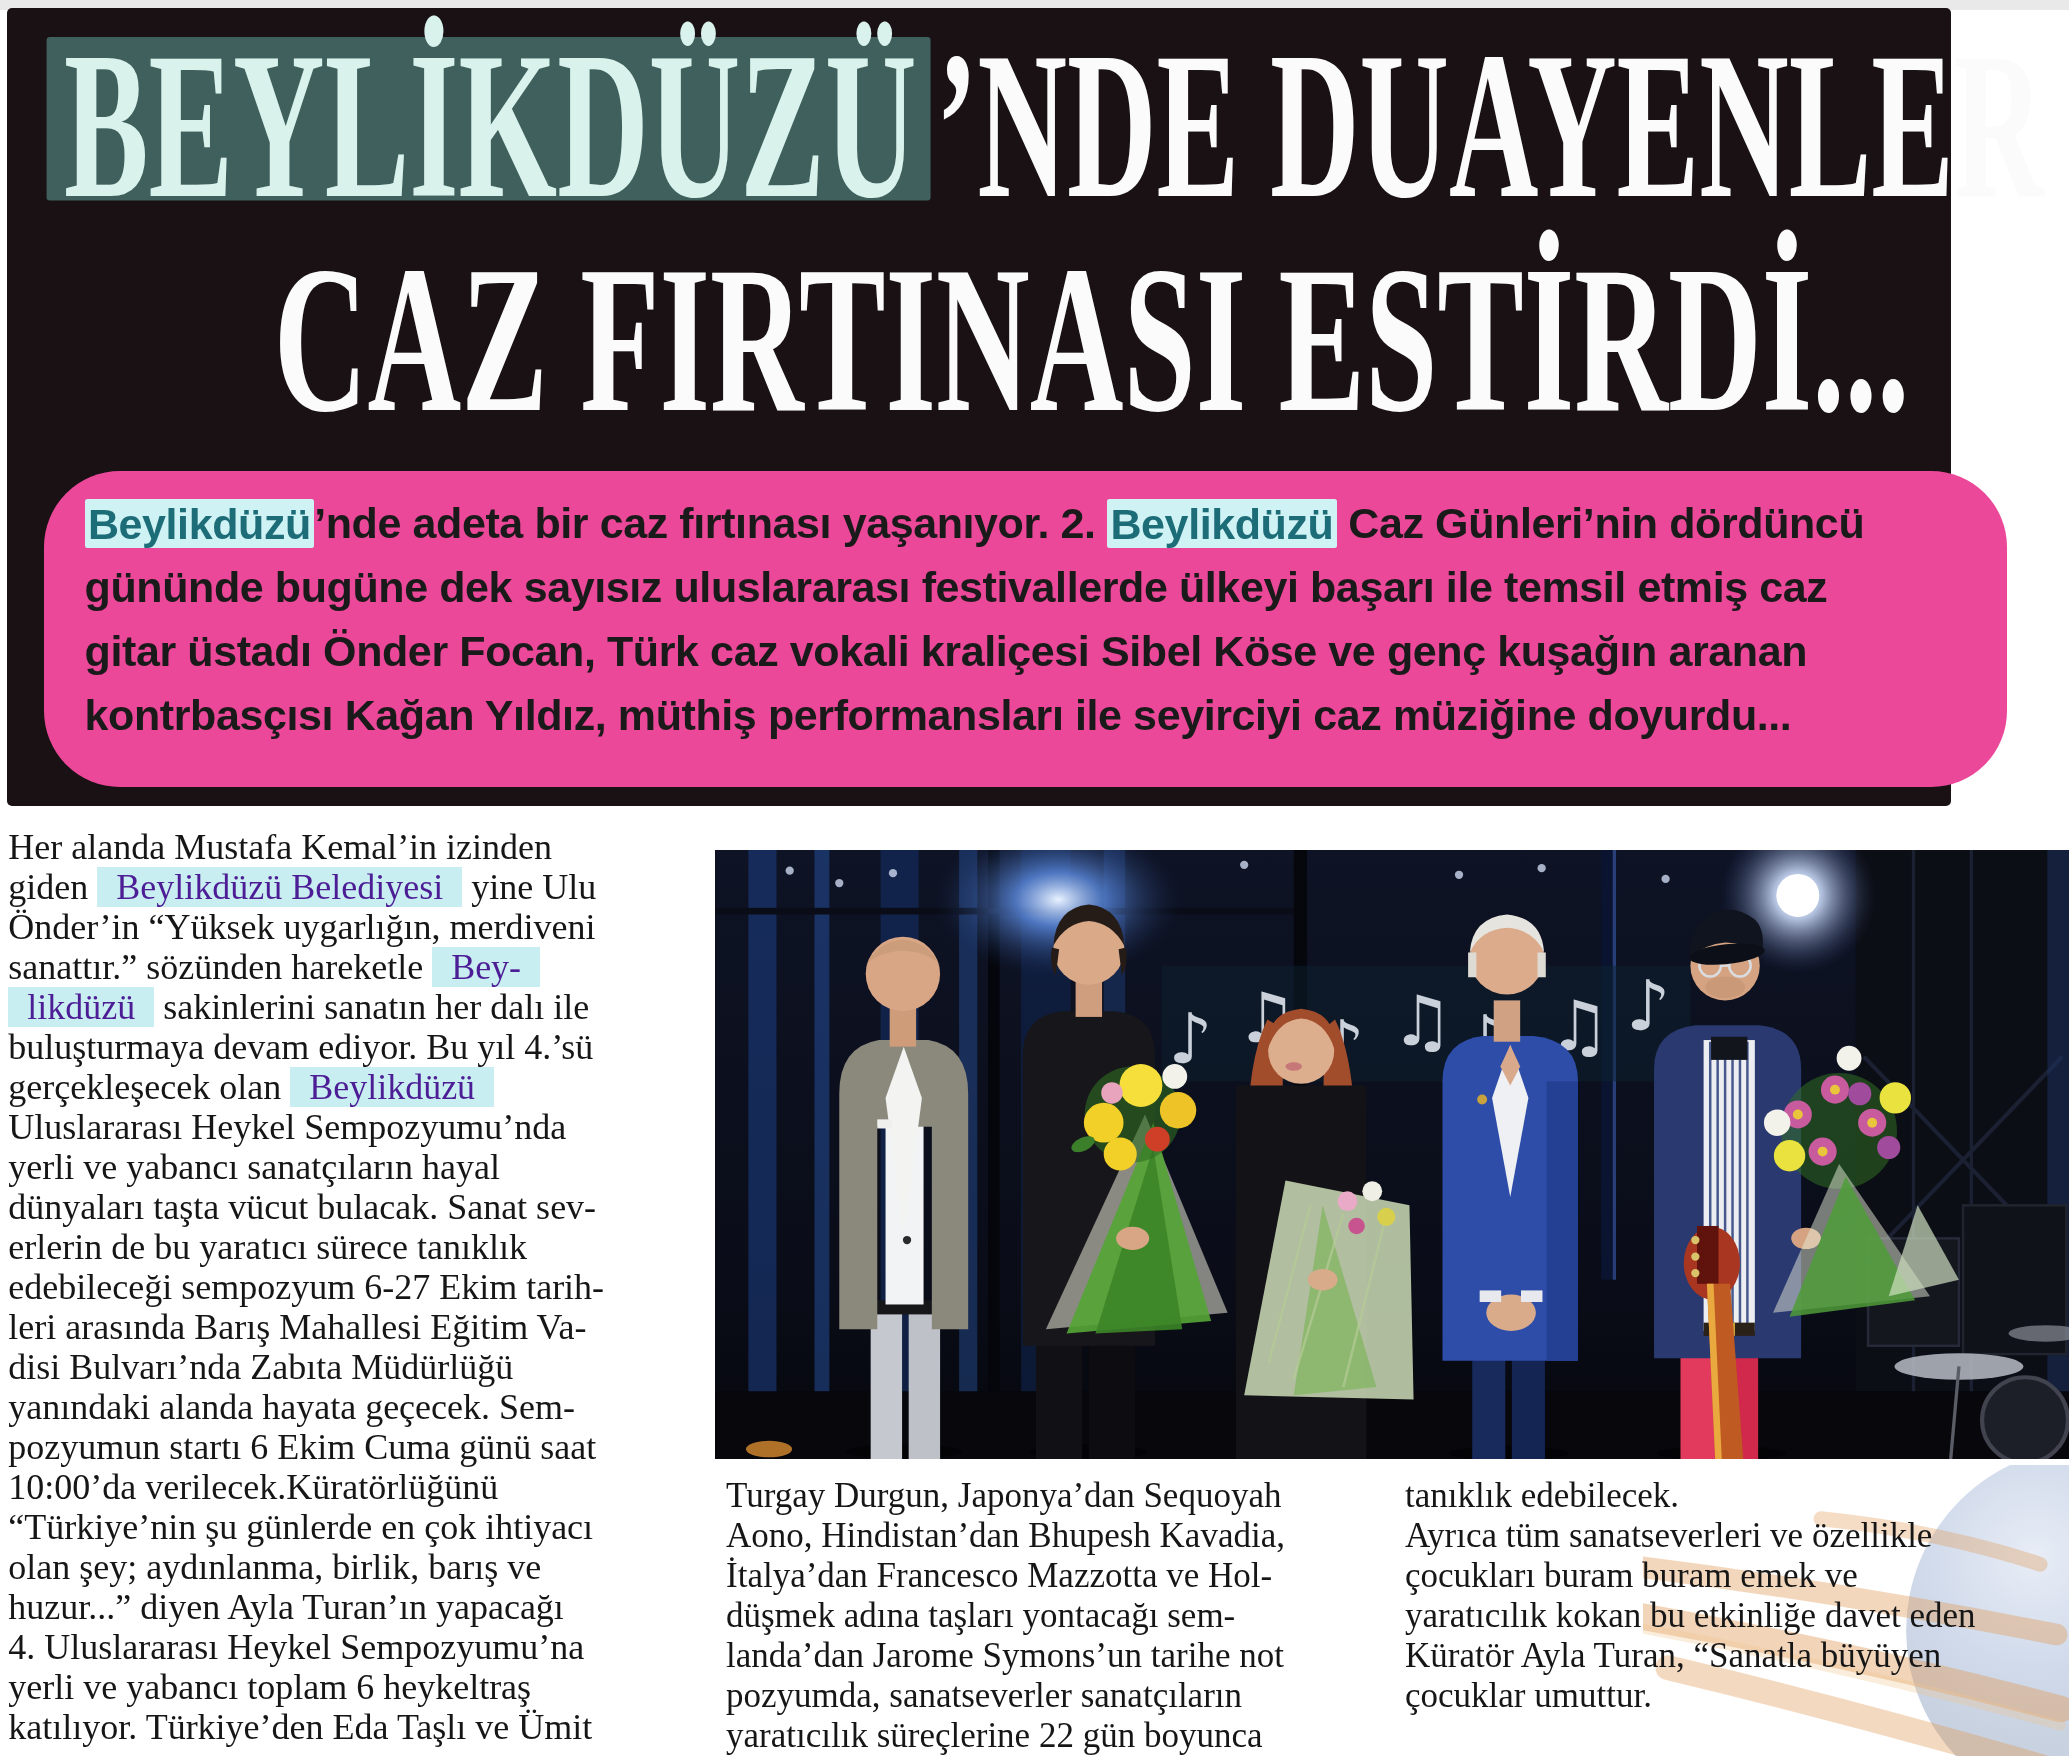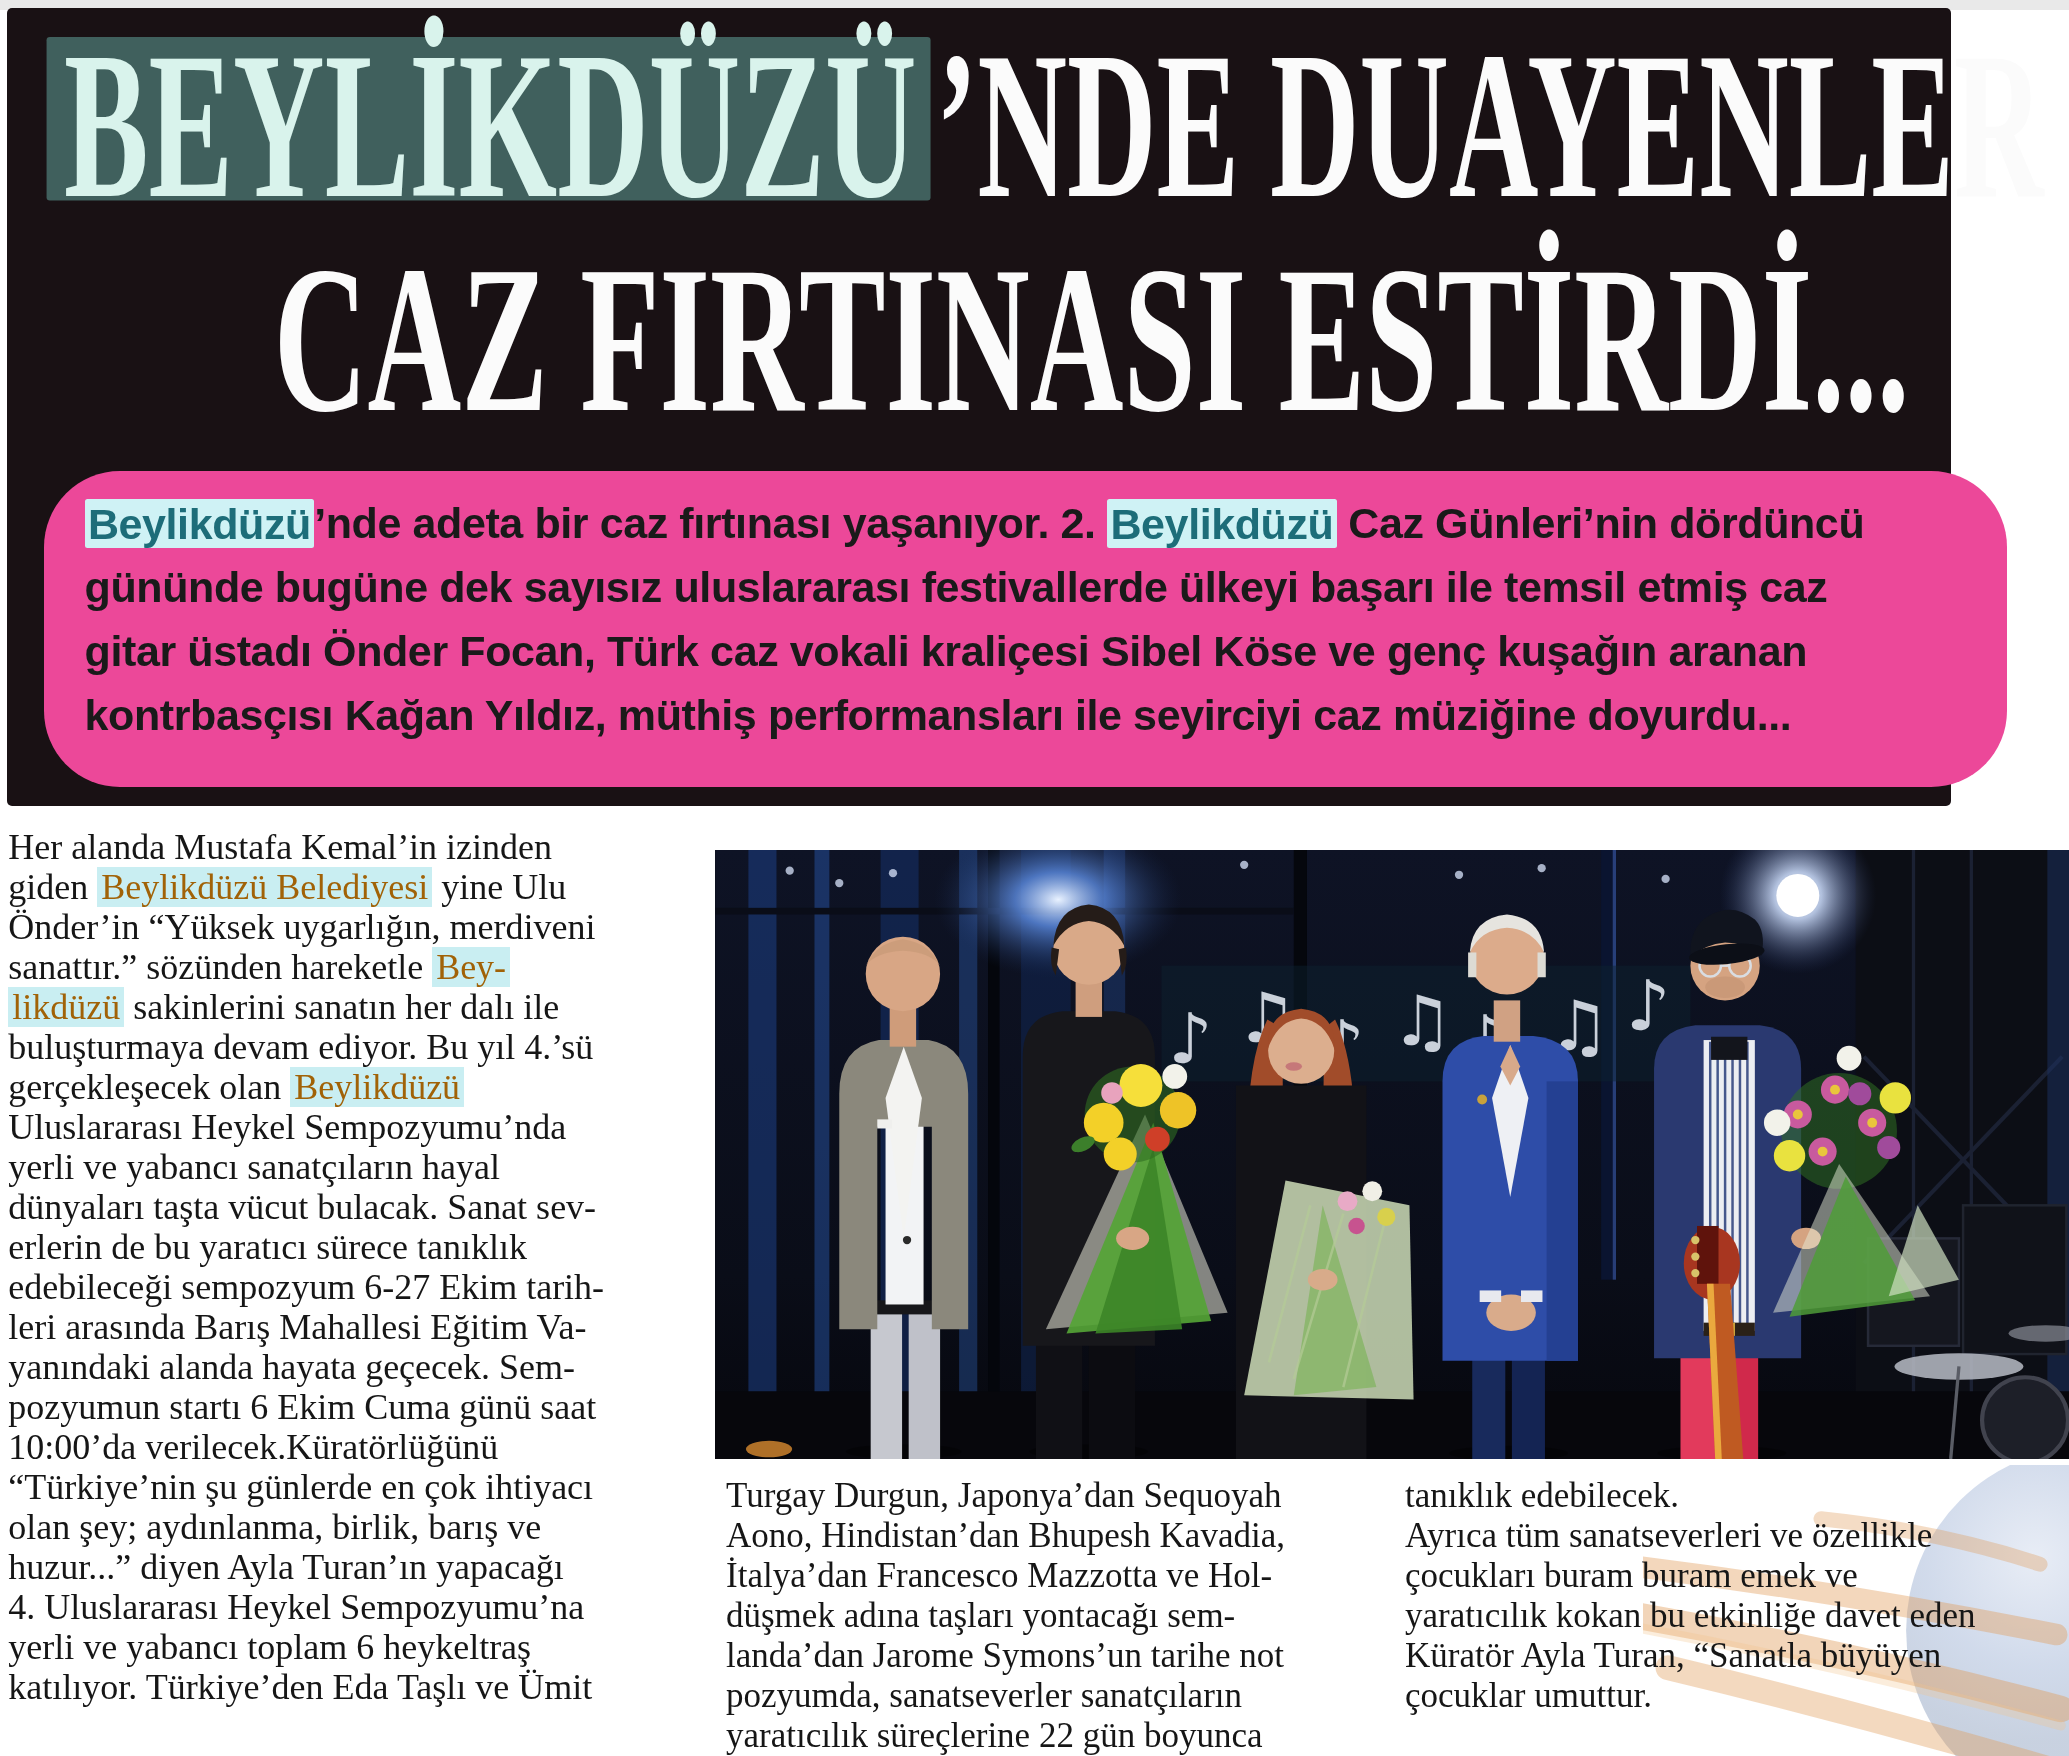--- a/index.html
+++ b/index.html
@@ -17,21 +17,21 @@
   .lede-box{position:absolute;left:37px;top:463px;width:1963px;height:316px;background:#ec4899;
             border-radius:76px;}
   .lede-text{position:absolute;left:41px;top:20px;width:1893px;
              font-family:"Liberation Sans",sans-serif;font-weight:bold;font-size:43px;
              line-height:64px;letter-spacing:-0.4px;color:#1a1a1a;white-space:nowrap;}
   .lede-text .hl{background:#cff2f5;color:#1d6d79;padding:0.8px 3.3px;border-radius:2.5px;}
 
   
   .article-col{position:absolute;left:8.3px;top:827px;width:701px;
                font-size:36px;line-height:40px;color:#161616;white-space:nowrap;}
-  .article-col .hl,.caption .hl{background:#c9eef2;color:#a16207;padding:0 4px;}
+  .article-col .hl,.caption .hl{background:#c9eef2;color:#4c1d95;padding:0 19px;}
 
   
   .photo{position:absolute;left:715px;top:850px;width:1355px;height:609px;background:#0a0d16;overflow:hidden;}
   .photo svg{display:block;}
 
   
   .caption{position:absolute;top:1476px;font-size:35px;line-height:40px;color:#161616;
            white-space:nowrap;z-index:2;}
   .caption.col1{left:726px;width:665px;}
   .caption.col2{left:1405px;width:661px;}
@@ -73,20 +73,21 @@
       <div class="tline"><span>sanattır.” sözünden hareketle </span><span class="hl">Bey-</span></div>
       <div class="tline"><span class="hl">likdüzü</span><span> sakinlerini sanatın her dalı ile</span></div>
       <div class="tline">buluşturmaya devam ediyor. Bu yıl 4.’sü</div>
       <div class="tline"><span>gerçekleşecek olan </span><span class="hl">Beylikdüzü</span></div>
       <div class="tline">Uluslararası Heykel Sempozyumu’nda</div>
       <div class="tline">yerli ve yabancı sanatçıların hayal</div>
       <div class="tline">dünyaları taşta vücut bulacak. Sanat sev-</div>
       <div class="tline">erlerin de bu yaratıcı sürece tanıklık</div>
       <div class="tline">edebileceği sempozyum 6-27 Ekim tarih-</div>
       <div class="tline">leri arasında Barış Mahallesi Eğitim Va-</div>
+      <div class="tline">disi Bulvarı’nda Zabıta Müdürlüğü</div>
       <div class="tline">yanındaki alanda hayata geçecek. Sem-</div>
       <div class="tline">pozyumun startı 6 Ekim Cuma günü saat</div>
       <div class="tline">10:00’da verilecek.Küratörlüğünü</div>
       <div class="tline">“Türkiye’nin şu günlerde en çok ihtiyacı</div>
       <div class="tline">olan şey; aydınlanma, birlik, barış ve</div>
       <div class="tline">huzur...” diyen Ayla Turan’ın yapacağı</div>
       <div class="tline">4. Uluslararası Heykel Sempozyumu’na</div>
       <div class="tline">yerli ve yabancı toplam 6 heykeltraş</div>
       <div class="tline">katılıyor. Türkiye’den Eda Taşlı ve Ümit</div>
     </div>

